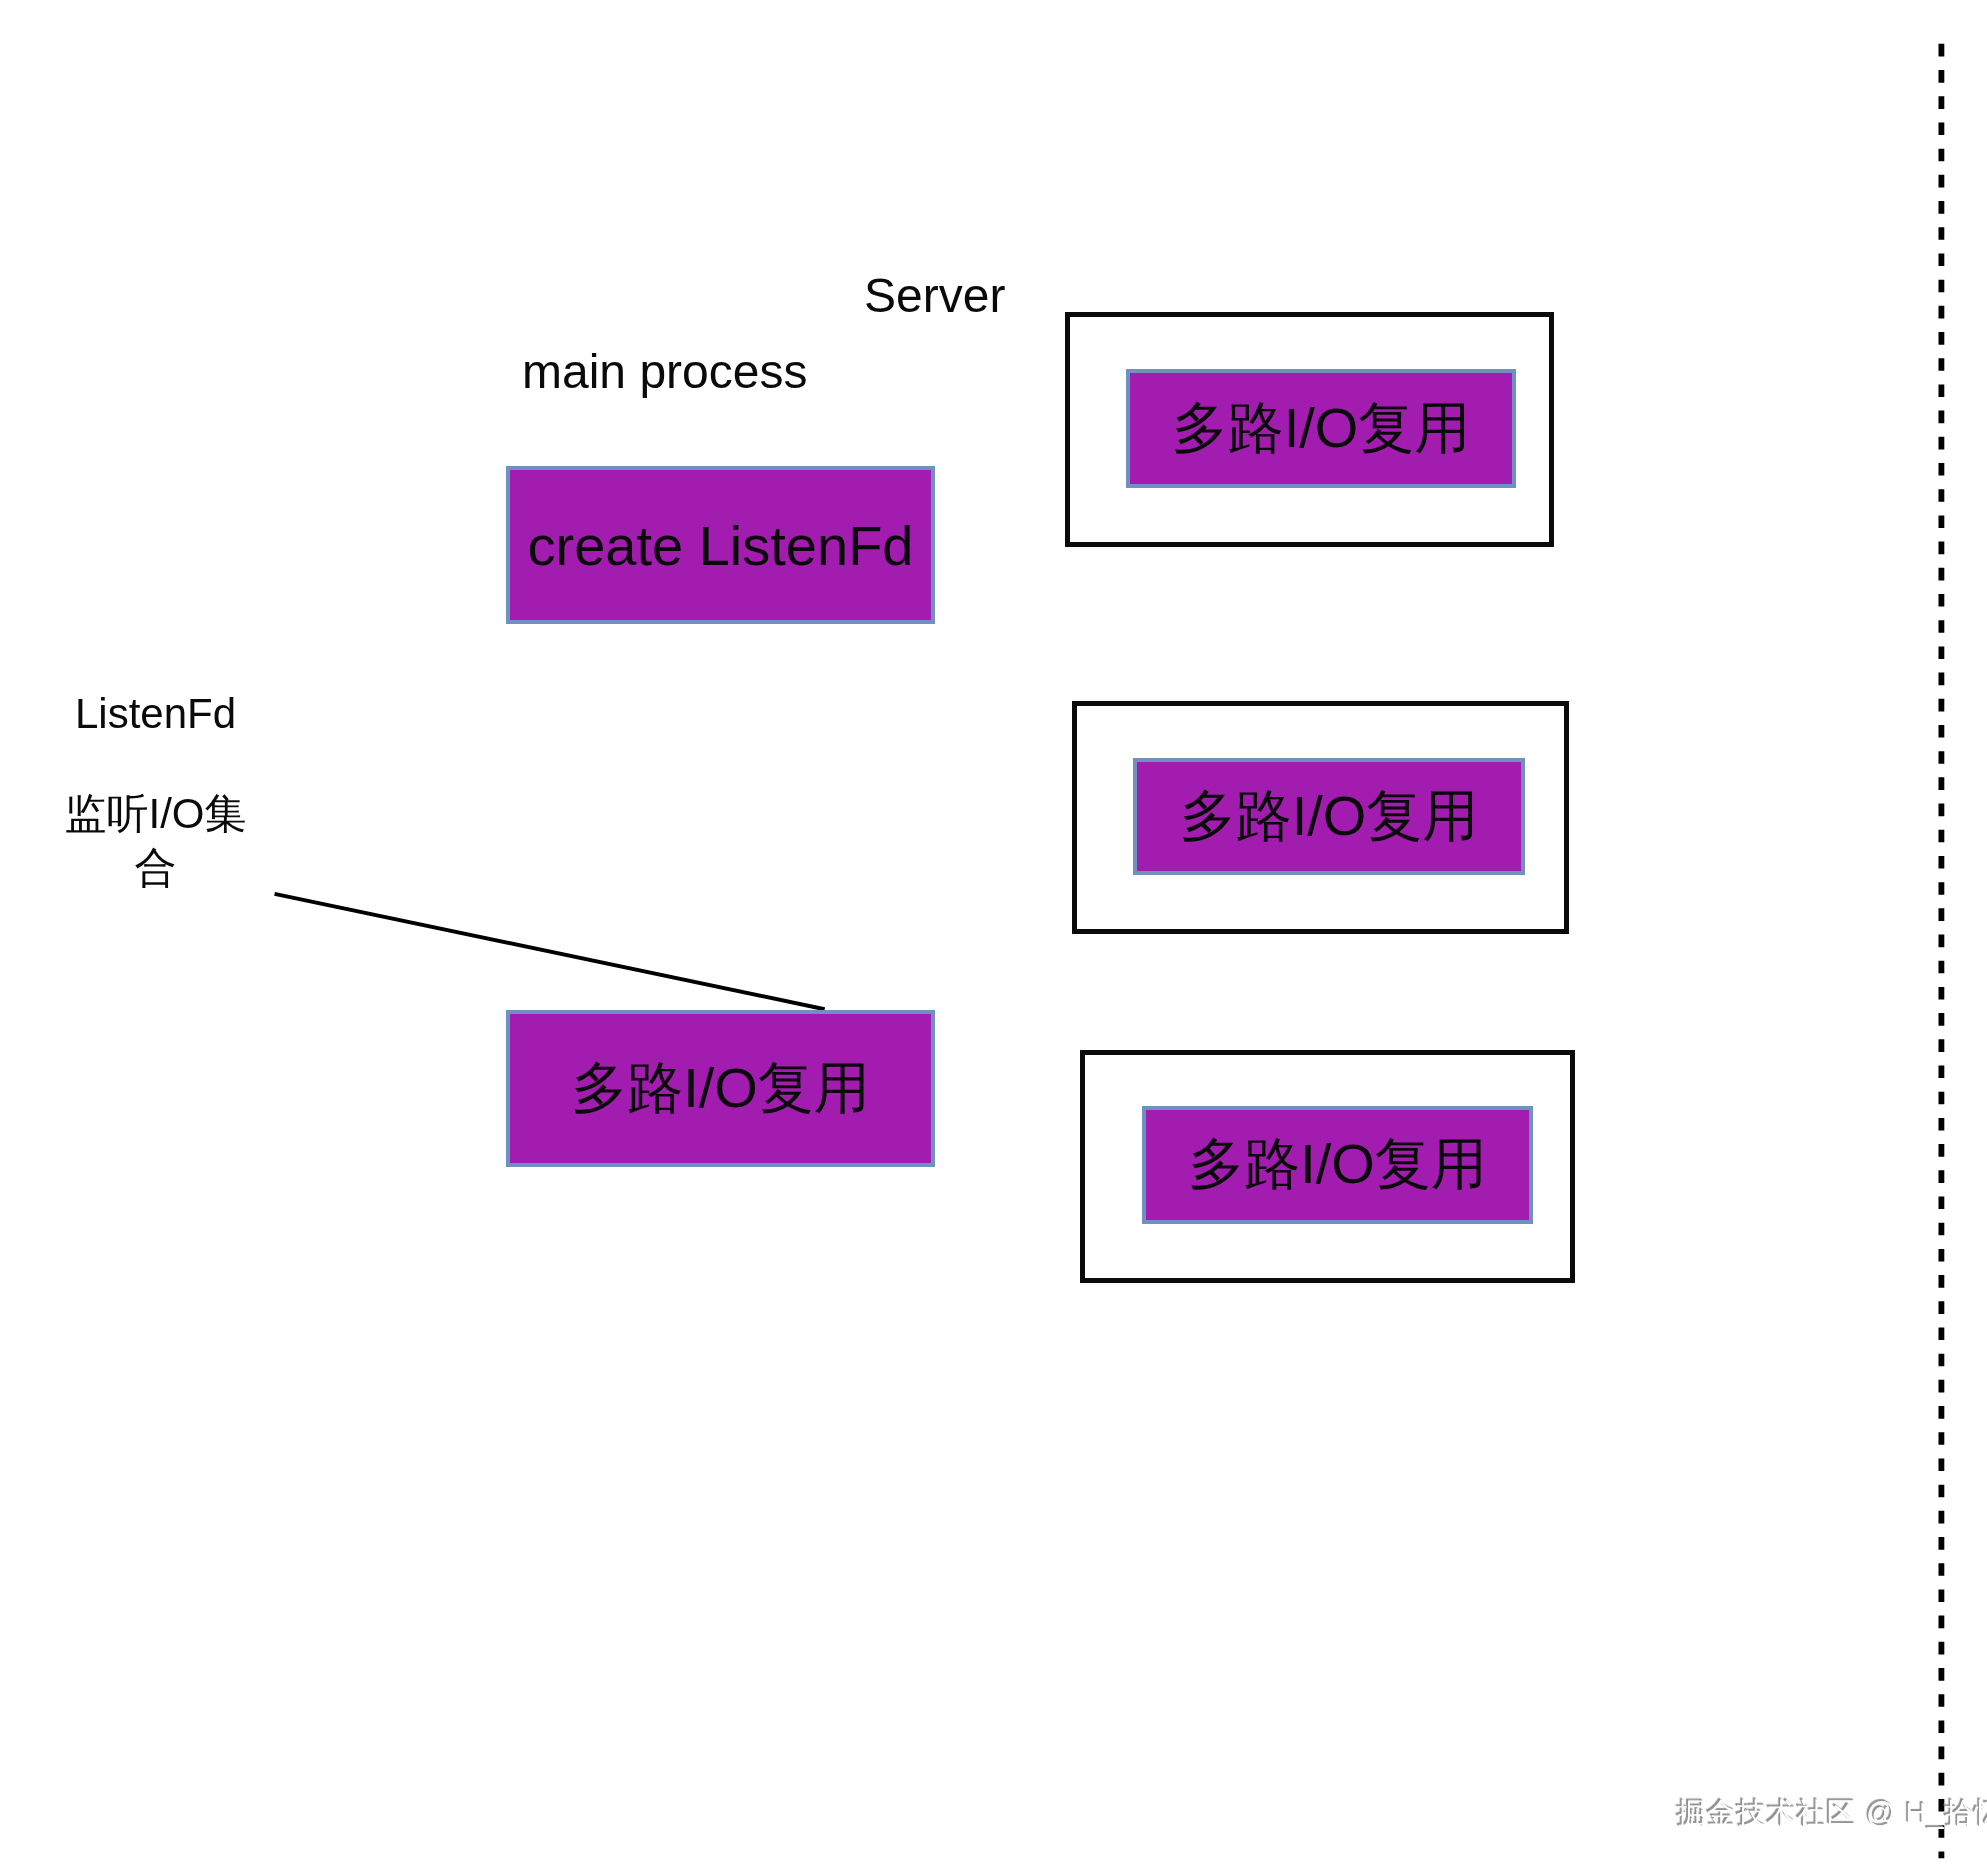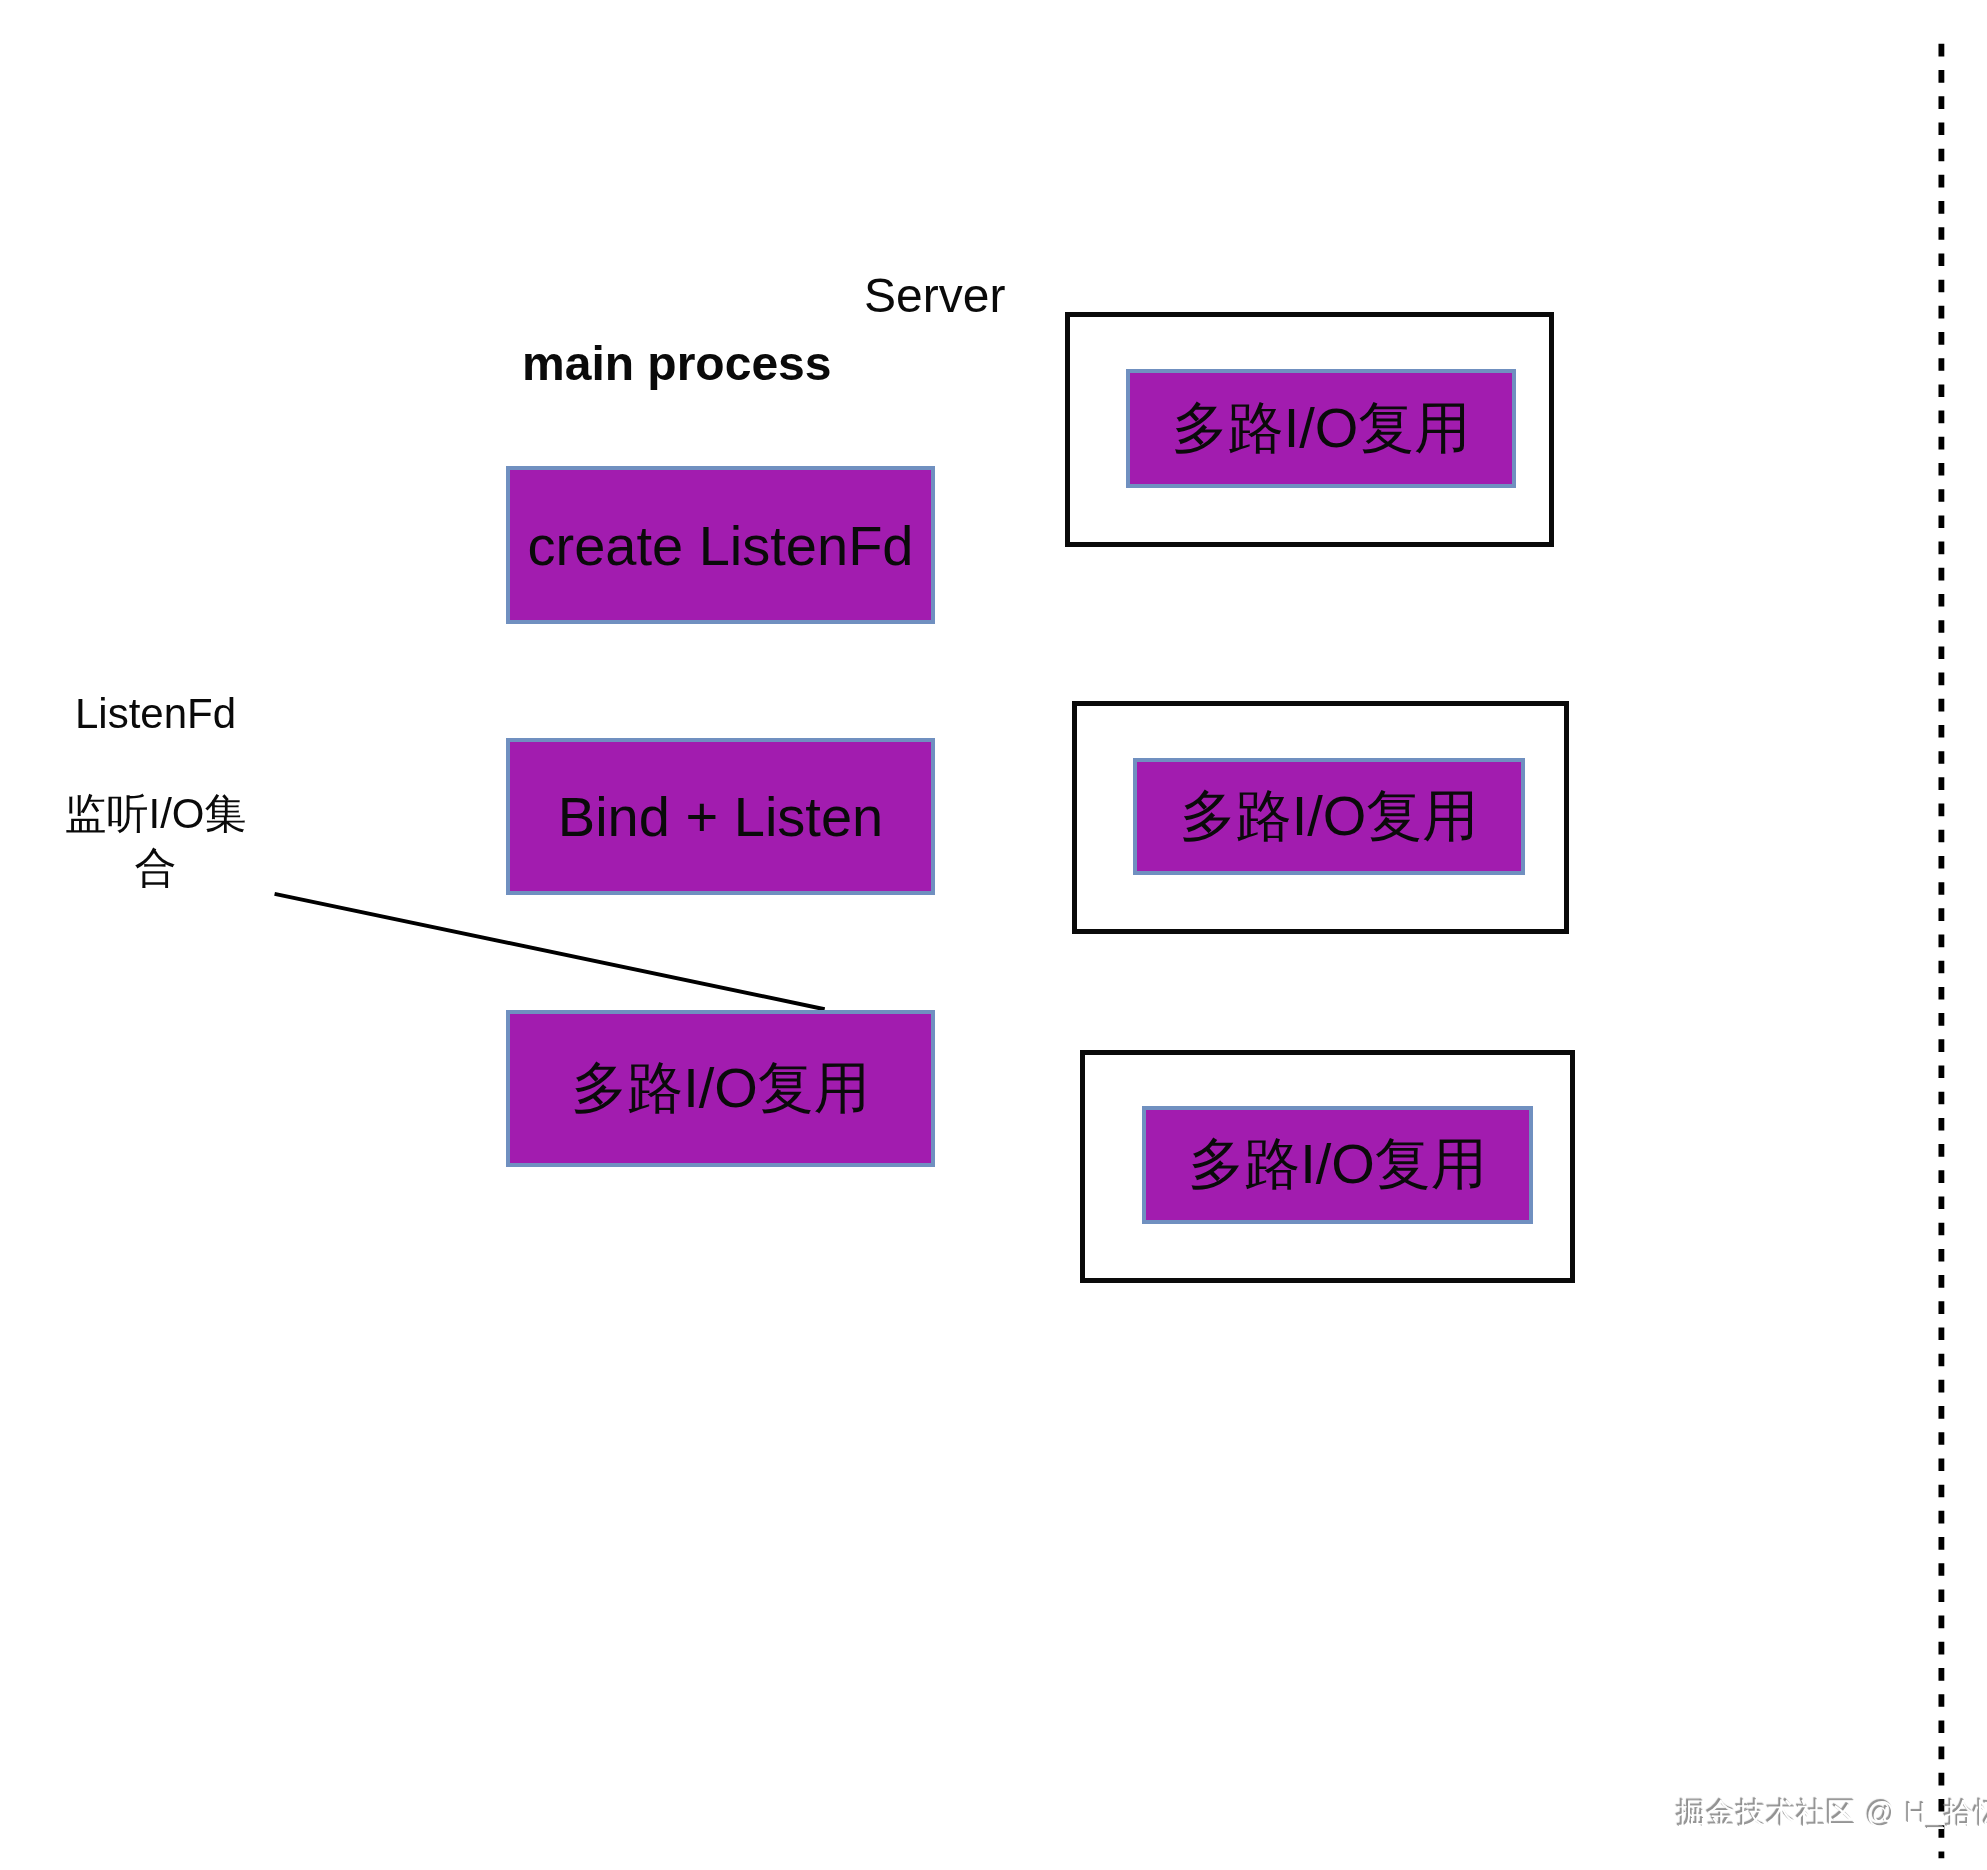--- a/index.html
+++ b/index.html
@@ -52,34 +52,31 @@
 
 <div class="canvas">
 
   <svg class="lines" width="1987" height="1871" viewBox="0 0 2048 1928">
     <line x1="283" y1="921" x2="850" y2="1040" stroke="#000000" stroke-width="4"></line>
     <line x1="2001" y1="45" x2="2001" y2="1915" stroke="#000000" stroke-width="6" stroke-dasharray="13 14"></line>
   </svg>
 
   <div class="label" style="left:864px;top:268px;">Server</div>
 
-  <div class="label" style="left:522px;top:336px;font-weight:bold;">main process</div>
+  <div class="label" style="left:522px;top:344px;">main process</div>
 
   <div class="note">
     <div class="n1">ListenFd</div>
     <div class="n2">监听I/O集合</div>
   </div>
 
   <div class="bluebox flow0">
     <span>create ListenFd</span>
   </div>
 
-  <div class="bluebox flow1">
-    <span>Bind + Listen</span>
-  </div>
 
   <div class="bluebox flow2">
     <span>多路I/O复用</span>
   </div>
 
   <div class="outerbox proc0"></div>
   <div class="bluebox mux0">
     <span>多路I/O复用</span>
   </div>
 

